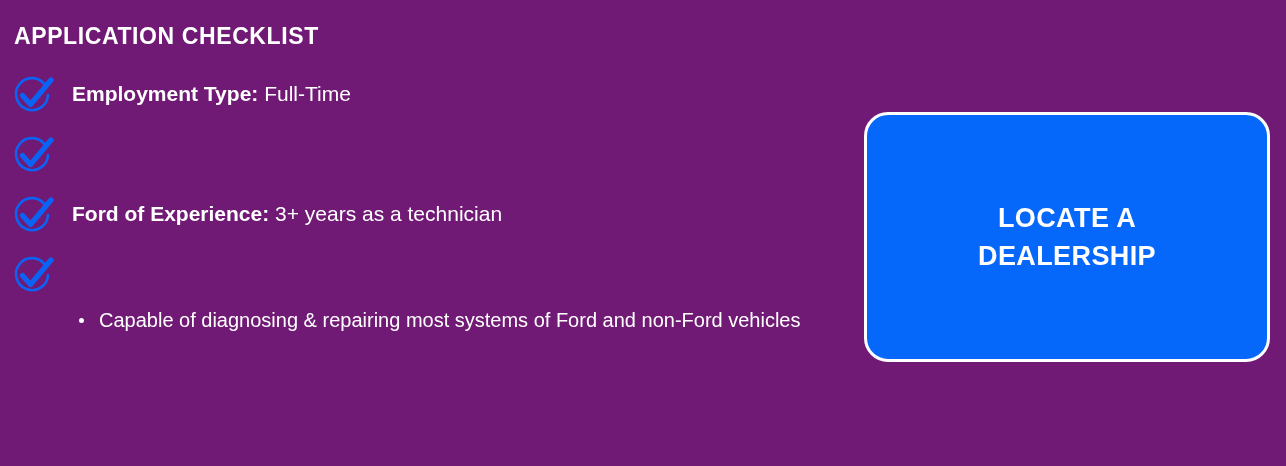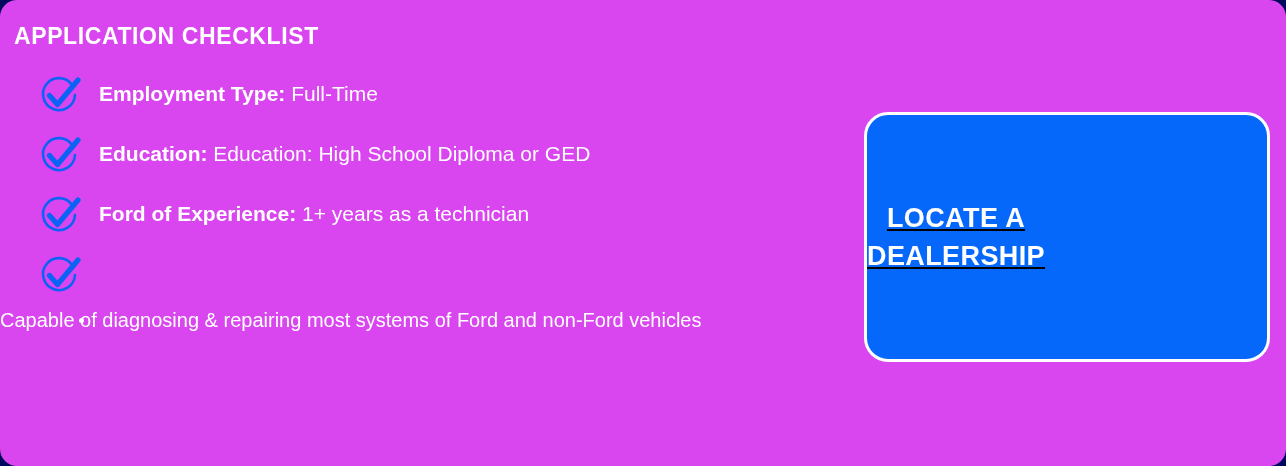--- a/index.html
+++ b/index.html
@@ -11,22 +11,21 @@
     height: 466px;
     background: #00095b;
     font-family: "Liberation Sans", sans-serif;
     overflow: hidden;
     position: relative;
   }
 
   .panel {
     position: absolute;
     inset: 0;
-    background: #d946ef;
-    border-radius: 17px;
+    background: #701a75;
   }
 
   
   .page-title {
     position: absolute;
     left: 14px;
     top: 22px;
     font-size: 23px;
     font-weight: bold;
     color: #ffffff;
@@ -38,21 +37,20 @@
   
   .checklist {
     position: absolute;
     left: 0;
     top: 70px;
     width: 830px;
   }
   .check-row {
     position: relative;
     height: 60px;
-    margin-left: 27px;
   }
   .check-icon {
     position: absolute;
     left: 10px;
     top: 3px;
     width: 44px;
     height: 44px;
   }
   .check-icon svg {
     display: block;
@@ -81,20 +79,21 @@
     position: absolute;
     left: 0;
     top: 303px;
     width: 830px;
     list-style: none;
     margin: 0;
     padding: 0;
   }
   .sub-item {
     position: relative;
+    padding-left: 99px;
     font-size: 20px;
     color: #ffffff;
     line-height: 34px;
     font-weight: normal;
   }
   .sub-bullet {
     position: absolute;
     left: 79px;
     top: 15px;
     width: 5px;
@@ -109,23 +108,22 @@
     left: 864px;
     top: 112px;
     width: 406px;
     height: 250px;
     box-sizing: border-box;
     background: #0668fb;
     border: 3px solid #ffffff;
     border-radius: 24px;
     display: flex;
     align-items: center;
-    justify-content: flex-start;
+    justify-content: center;
     cursor: pointer;
-    text-decoration: underline;
   }
   .dealership-button-label {
     font-size: 27px;
     font-weight: bold;
     color: #ffffff;
     text-align: center;
     line-height: 38px;
     letter-spacing: 0.4px;
     white-space: pre-line;
   }
@@ -152,36 +150,32 @@
       </div>
     </div>
 
     <div class="check-row">
       <span class="check-icon">
         <svg viewBox="0 0 44 44">
           <path d="M35.5 12.5 A 16 16 0 1 0 38 22" fill="none" stroke="#0b63f6" stroke-width="2.6" stroke-linecap="round"></path>
           <path d="M12.5 22.5 L 20.5 31.5 L 41 7" fill="none" stroke="#0b63f6" stroke-width="5.2" stroke-linecap="round" stroke-linejoin="round"></path>
         </svg>
       </span>
-      <div class="check-text">
-        <span class="check-label">Education:</span>
-        <span class="check-value">Education: High School Diploma or GED</span>
-      </div>
     </div>
 
     <div class="check-row">
       <span class="check-icon">
         <svg viewBox="0 0 44 44">
           <path d="M35.5 12.5 A 16 16 0 1 0 38 22" fill="none" stroke="#0b63f6" stroke-width="2.6" stroke-linecap="round"></path>
           <path d="M12.5 22.5 L 20.5 31.5 L 41 7" fill="none" stroke="#0b63f6" stroke-width="5.2" stroke-linecap="round" stroke-linejoin="round"></path>
         </svg>
       </span>
       <div class="check-text">
         <span class="check-label">Ford of Experience:</span>
-        <span class="check-value">1+ years as a technician</span>
+        <span class="check-value">3+ years as a technician</span>
       </div>
     </div>
 
     <div class="check-row">
       <span class="check-icon">
         <svg viewBox="0 0 44 44">
           <path d="M35.5 12.5 A 16 16 0 1 0 38 22" fill="none" stroke="#0b63f6" stroke-width="2.6" stroke-linecap="round"></path>
           <path d="M12.5 22.5 L 20.5 31.5 L 41 7" fill="none" stroke="#0b63f6" stroke-width="5.2" stroke-linecap="round" stroke-linejoin="round"></path>
         </svg>
       </span>

